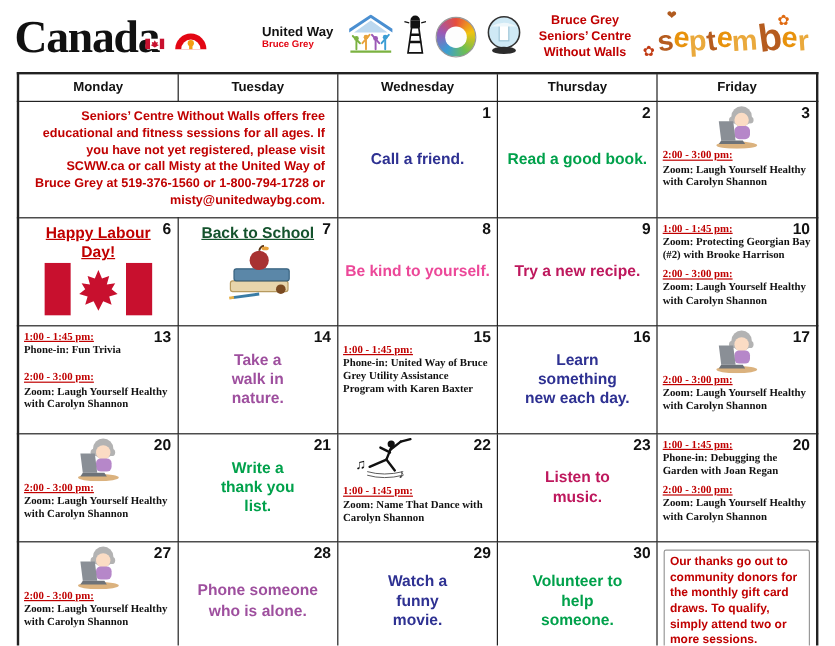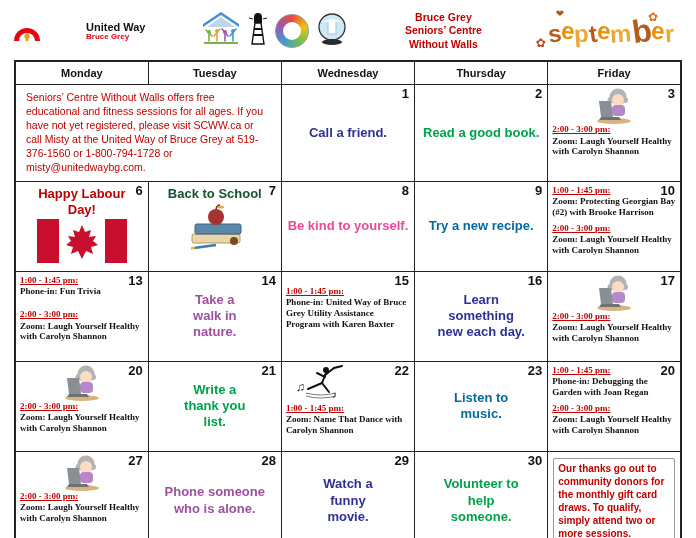--- a/index.html
+++ b/index.html
@@ -35,38 +35,49 @@
   
   table.cal{border-collapse:collapse;table-layout:fixed;width:668px;margin:0 auto;
     border:2px solid #222;}
   .cal th{border:1px solid #222;height:20px;font-size:11px;font-weight:bold;color:#111;
     background:#fff;}
   .cal td{border:1px solid #222;height:85px;vertical-align:top;position:relative;
     padding:2px 4px;overflow:hidden;}
   .num{position:absolute;top:1px;right:5px;font-weight:bold;font-size:13px;color:#111;}
   .msgwrap{display:flex;height:100%;align-items:center;justify-content:center;}
   .msg{font-weight:bold;font-size:13px;text-align:center;line-height:1.25;}
-  .navy{color:#2e3192}.green{color:#00a14b}.magenta{color:#ec4899}.cyan{color:#0369a1}
+  .navy{color:#2e3192}.green{color:#00a14b}.magenta{color:#ec4899}.cyan{color:#be185d}
   .purple{color:#9e4f9e}.lblue{color:#14532d}.redtxt{color:#c00000}
   .time{color:#c00000;font-weight:bold;font-size:9px;text-decoration:underline;
     line-height:1.3;}
   .desc{color:#111;font-weight:bold;font-size:9px;line-height:1.18;}
   .ev{margin-bottom:5px;font-family:Liberation Serif, serif;}
-  .intro{font-size:10.5px;font-weight:normal;color:#c00000;line-height:1.33;
-    padding:4px 6px;text-align:left;}
+  .intro{font-size:10.5px;font-weight:bold;color:#c00000;line-height:1.33;
+    padding:4px 6px;text-align:right;}
   .thanksbox{border:1px solid #999;border-radius:2px;margin:4px 1px;padding:3px 4px;
     color:#c00000;font-weight:bold;font-size:10px;line-height:1.3;}
   .iconrow{display:flex;justify-content:center;margin-top:1px;}
-  .topmsg{margin-top:2px;}
+  .topmsg{margin-top:2px;text-decoration:underline;}
   .gap10{margin-top:12px;}
 </style>
 </head>
 <body>
 
 <div class="hdr">
+  <div class="canada">
+    <span>Canada</span>
+    <span class="flagmini">
+      <svg width="16" height="9" viewBox="0 0 16 9">
+          <rect width="4" height="9" fill="#c8102e"></rect>
+          <rect x="12" width="4" height="9" fill="#c8102e"></rect>
+          <rect x="4" width="8" height="9" fill="#fff"></rect>
+          <polygon points="8,1.5 9,3.5 10.5,3 10,5 11.5,5.5 8,7.5 4.5,5.5 6,5 5.5,3 7,3.5" fill="#c8102e"></polygon>
+        </svg>
+    </span>
+  </div>
 
   <div class="uw">
     <span>
       <svg width="30" height="28" viewBox="0 0 30 28">
         <path d="M2 26 a13 13 0 0 1 26 0 z" fill="#e30613"></path>
         <path d="M7 26 a8 8 0 0 1 16 0 z" fill="#fff"></path>
         <circle cx="15" cy="21" r="2.6" fill="#f39c12"></circle>
         <rect x="13.6" y="22" width="2.8" height="4" fill="#f39c12"></rect>
       </svg>
     </span>

